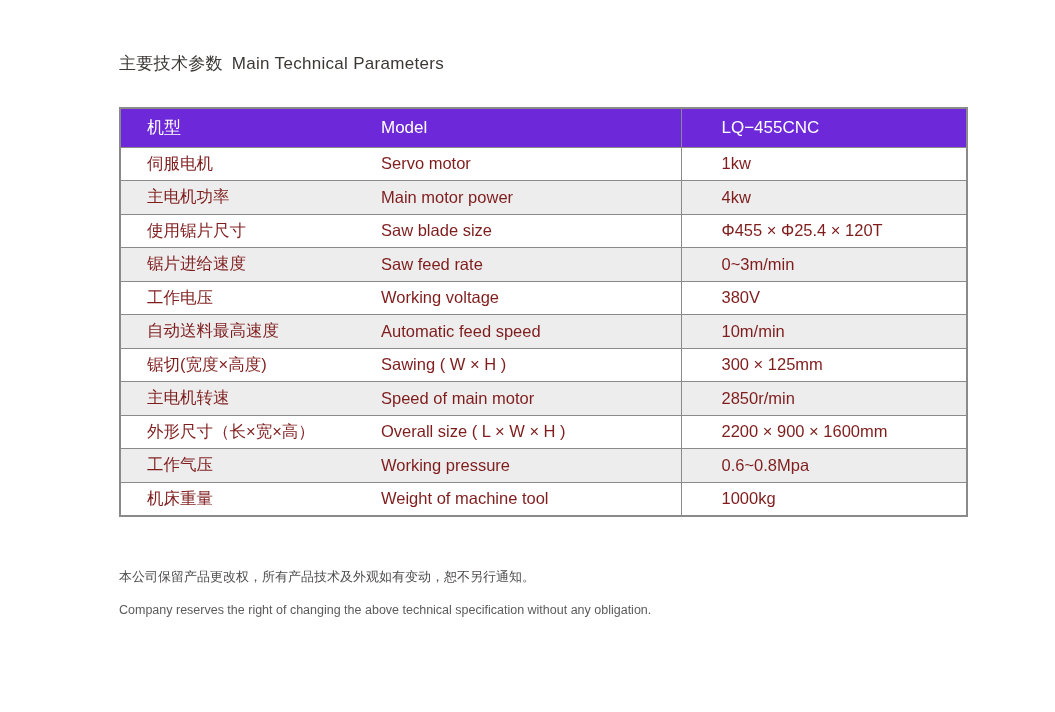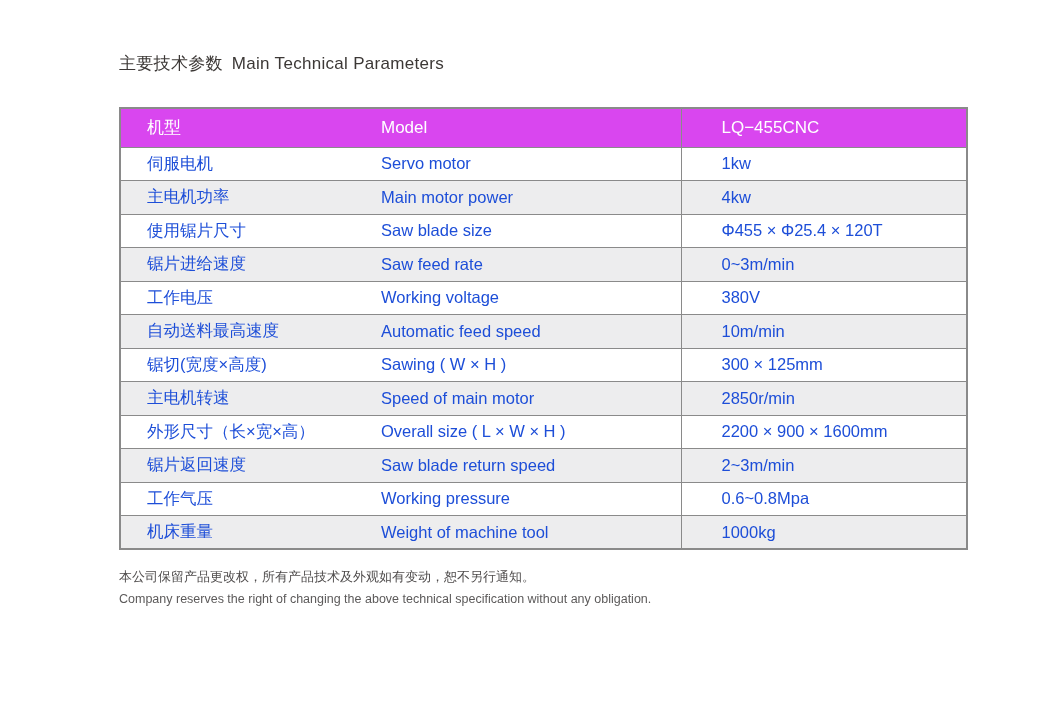--- a/index.html
+++ b/index.html
@@ -22,38 +22,38 @@
   table.params {
     position: absolute; left: 119px; top: 107px;
     width: 847px; border-collapse: collapse; table-layout: fixed;
     border: 2px solid #8a8a8a;
   }
   col.c1 { width: 261px; }
   col.c2 { width: 300px; }
   col.c3 { width: 286px; }
 
   thead th {
-    background: #d946ef; color: #ffffff;
+    background: #6d28d9; color: #ffffff;
     height: 39px; font-size: 17px; font-weight: 400;
     text-align: left; padding: 0; white-space: nowrap;
   }
   tbody td {
     height: 33.5px; font-size: 16.5px; font-weight: 400;
-    color: #1d4ed8; text-align: left; padding: 0; white-space: nowrap;
+    color: #7f1d1d; text-align: left; padding: 0; white-space: nowrap;
     border-top: 1px solid #8a8a8a;
   }
   tbody tr:nth-child(even) td { background: #ededee; }
   .cell-zh  { padding-left: 26px !important; }
   .cell-en  { padding-left: 0 !important; }
   .cell-val { padding-left: 40px !important; border-left: 1px solid #8a8a8a; }
 
   .footer { position: absolute; left: 119px; top: 566px; }
   .footer p { margin: 0; white-space: nowrap; }
   .footer .f-zh { font-size: 13px; line-height: 22px; color: #4f4c4c; }
-  .footer .f-en { font-size: 12.5px; line-height: 17px; color: #5c5a5a; margin-top: 3px; }
+  .footer .f-en { font-size: 12.5px; line-height: 17px; color: #5c5a5a; margin-top: 14px; }
 </style>
 </head>
 <body>
 
 <div class="page">
 
   <h1 class="title">
     <span class="zh">主要技术参数</span><span class="en">Main Technical Parameters</span>
   </h1>
 
@@ -110,25 +110,20 @@
         <td class="cell-zh">主电机转速</td>
         <td class="cell-en">Speed of main motor</td>
         <td class="cell-val">2850r/min</td>
       </tr>
       <tr>
         <td class="cell-zh">外形尺寸（长×宽×高）</td>
         <td class="cell-en">Overall size ( L × W × H )</td>
         <td class="cell-val">2200 × 900 × 1600mm</td>
       </tr>
       <tr>
-        <td class="cell-zh">锯片返回速度</td>
-        <td class="cell-en">Saw blade return speed</td>
-        <td class="cell-val">2~3m/min</td>
-      </tr>
-      <tr>
         <td class="cell-zh">工作气压</td>
         <td class="cell-en">Working pressure</td>
         <td class="cell-val">0.6~0.8Mpa</td>
       </tr>
       <tr>
         <td class="cell-zh">机床重量</td>
         <td class="cell-en">Weight of machine tool</td>
         <td class="cell-val">1000kg</td>
       </tr>
     </tbody>

